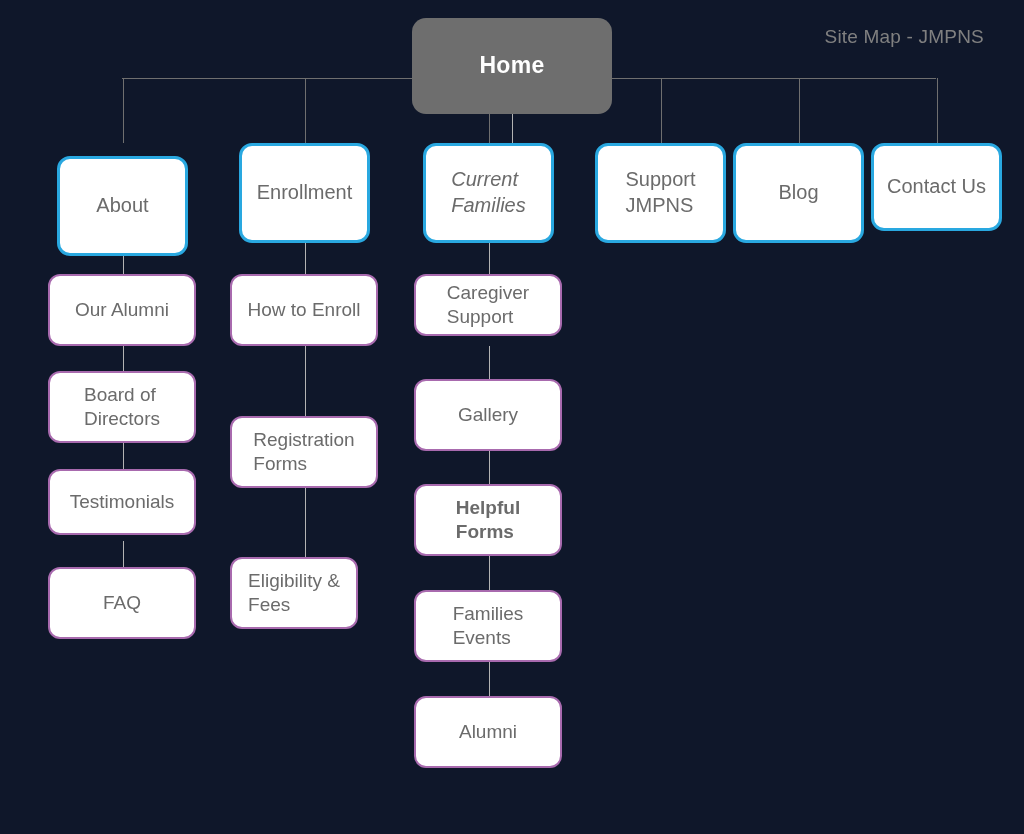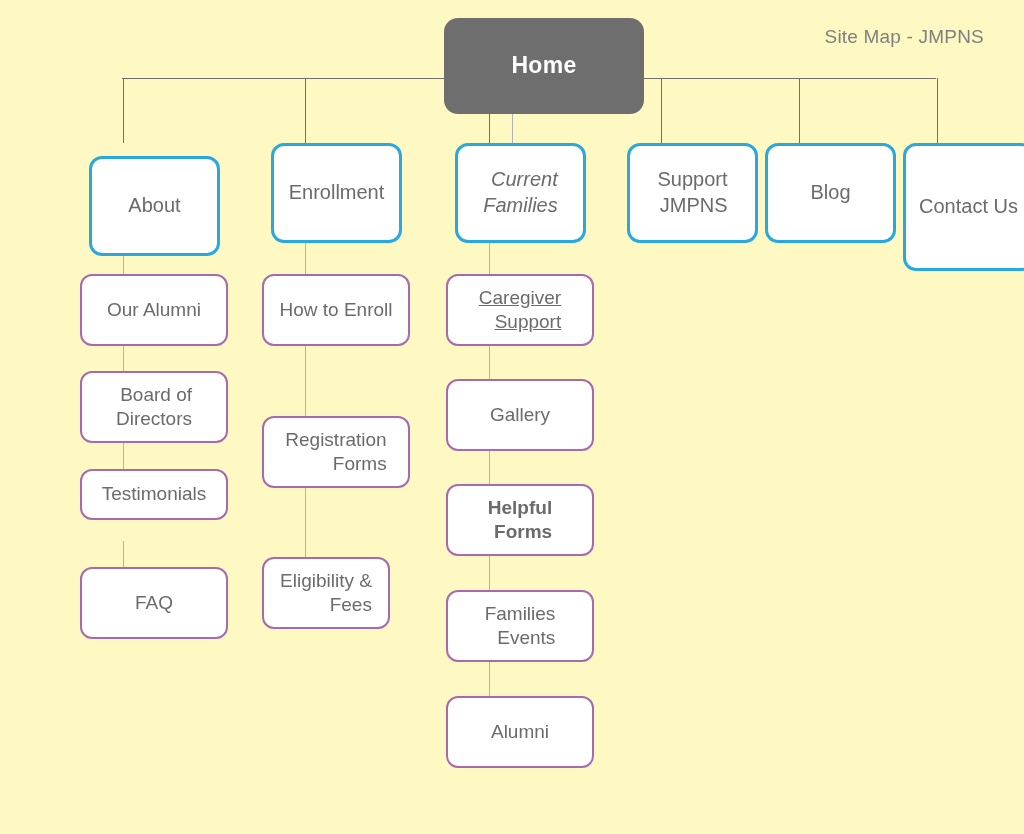--- a/index.html
+++ b/index.html
@@ -7,21 +7,21 @@
     padding: 0;
     background: #ffffff;
   }
   body {
     font-family: "Liberation Sans", "DejaVu Sans", sans-serif;
   }
   #canvas {
     position: relative;
     width: 1024px;
     height: 834px;
-    background: #fef9c3;
+    background: #0f172a;
     overflow: hidden;
   }
   
   .conn {
     position: absolute;
     background: #6f6f6f;
   }
   .conn.h { height: 1px; }
   .conn.v { width: 1px; }
   .conn.light {
@@ -39,26 +39,25 @@
     white-space: nowrap;
   }
 
   
   .node {
     position: absolute;
     box-sizing: border-box;
     display: flex;
     align-items: center;
     justify-content: center;
-    text-align: right;
+    text-align: left;
     border-radius: 12px;
     background: #ffffff;
     line-height: 1.28;
     padding: 4px 6px;
-    margin-left: 32px;
   }
   .node .lbl {
     display: block;
     white-space: pre-line;
   }
 
   .node.root {
     background: #6e6e6e;
     border: none;
     border-radius: 14px;
@@ -120,21 +119,21 @@
       <div class="node level1" style="left: 57px; top: 156px; width: 131px; height: 100px;">
         <span class="lbl">About</span>
       </div>
       <div class="node level2" style="left: 48px; top: 274px; width: 148px; height: 72px;">
         <span class="lbl">Our Alumni</span>
       </div>
       <div class="node level2" style="left: 48px; top: 371px; width: 148px; height: 72px;">
         <span class="lbl">Board of
 Directors</span>
       </div>
-      <div class="node level2" style="left: 48px; top: 469px; width: 148px; height: 51px;">
+      <div class="node level2" style="left: 48px; top: 469px; width: 148px; height: 66px;">
         <span class="lbl">Testimonials</span>
       </div>
       <div class="node level2" style="left: 48px; top: 567px; width: 148px; height: 72px;">
         <span class="lbl">FAQ</span>
       </div>
       <div class="node level1" style="left: 239px; top: 143px; width: 131px; height: 100px;">
         <span class="lbl">Enrollment</span>
       </div>
       <div class="node level2" style="left: 230px; top: 274px; width: 148px; height: 72px;">
         <span class="lbl">How to Enroll</span>
@@ -144,21 +143,21 @@
 Forms</span>
       </div>
       <div class="node level2" style="left: 230px; top: 557px; width: 128px; height: 72px;">
         <span class="lbl">Eligibility &amp;
 Fees</span>
       </div>
       <div class="node level1" style="left: 423px; top: 143px; width: 131px; height: 100px; font-style: italic;">
         <span class="lbl">Current
 Families</span>
       </div>
-      <div class="node level2" style="left: 414px; top: 274px; width: 148px; height: 72px; text-decoration: underline;">
+      <div class="node level2" style="left: 414px; top: 274px; width: 148px; height: 62px;">
         <span class="lbl">Caregiver
 Support</span>
       </div>
       <div class="node level2" style="left: 414px; top: 379px; width: 148px; height: 72px;">
         <span class="lbl">Gallery</span>
       </div>
       <div class="node level2" style="left: 414px; top: 484px; width: 148px; height: 72px; font-weight: bold;">
         <span class="lbl">Helpful
 Forms</span>
       </div>
@@ -169,18 +168,18 @@
       <div class="node level2" style="left: 414px; top: 696px; width: 148px; height: 72px;">
         <span class="lbl">Alumni</span>
       </div>
       <div class="node level1" style="left: 595px; top: 143px; width: 131px; height: 100px;">
         <span class="lbl">Support
 JMPNS</span>
       </div>
       <div class="node level1" style="left: 733px; top: 143px; width: 131px; height: 100px;">
         <span class="lbl">Blog</span>
       </div>
-      <div class="node level1" style="left: 871px; top: 143px; width: 131px; height: 128px;">
+      <div class="node level1" style="left: 871px; top: 143px; width: 131px; height: 88px;">
         <span class="lbl">Contact Us</span>
       </div>
     </div>
 
 </div>
 
 </body></html>

